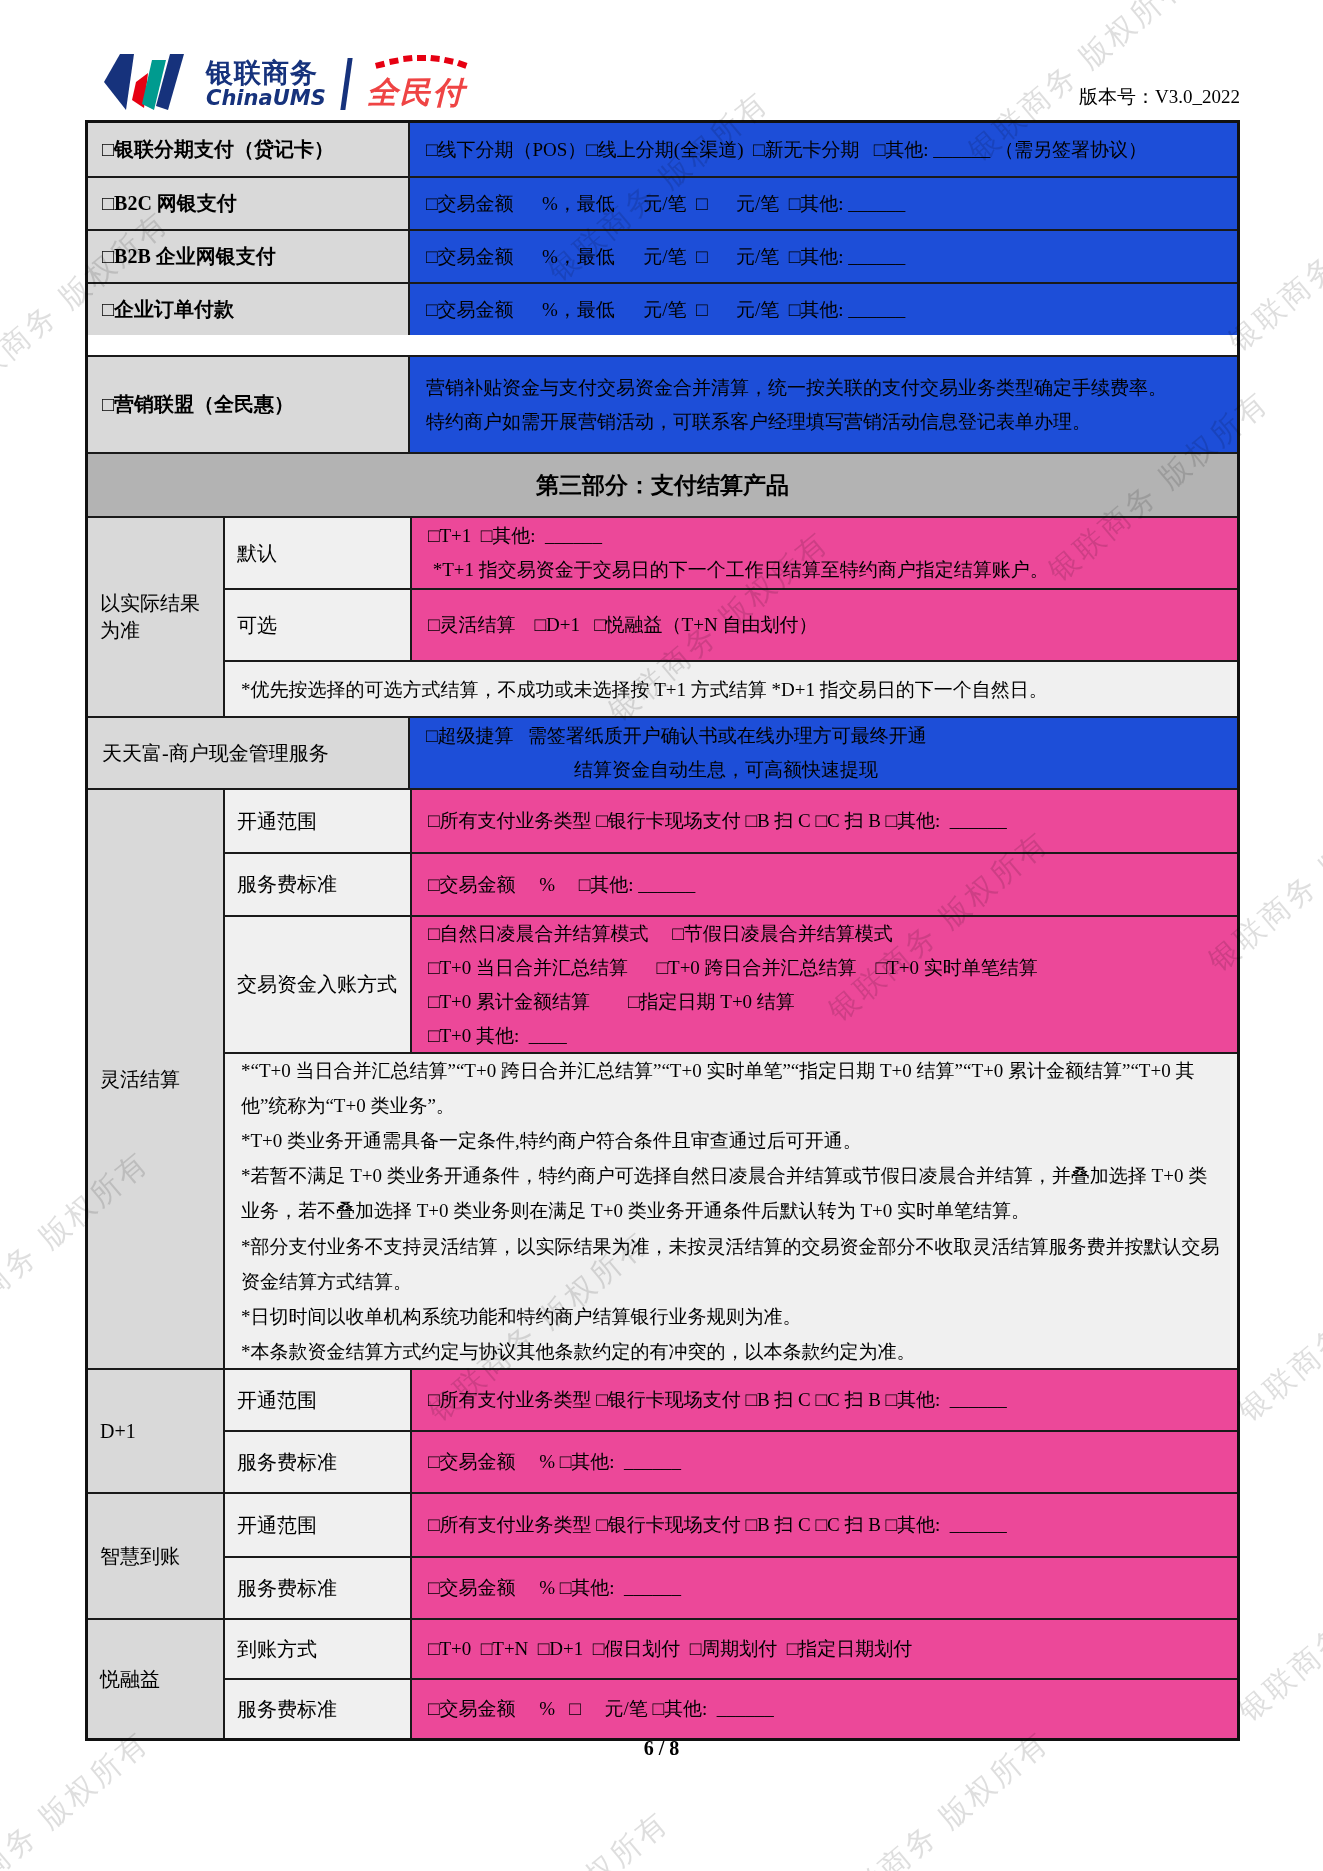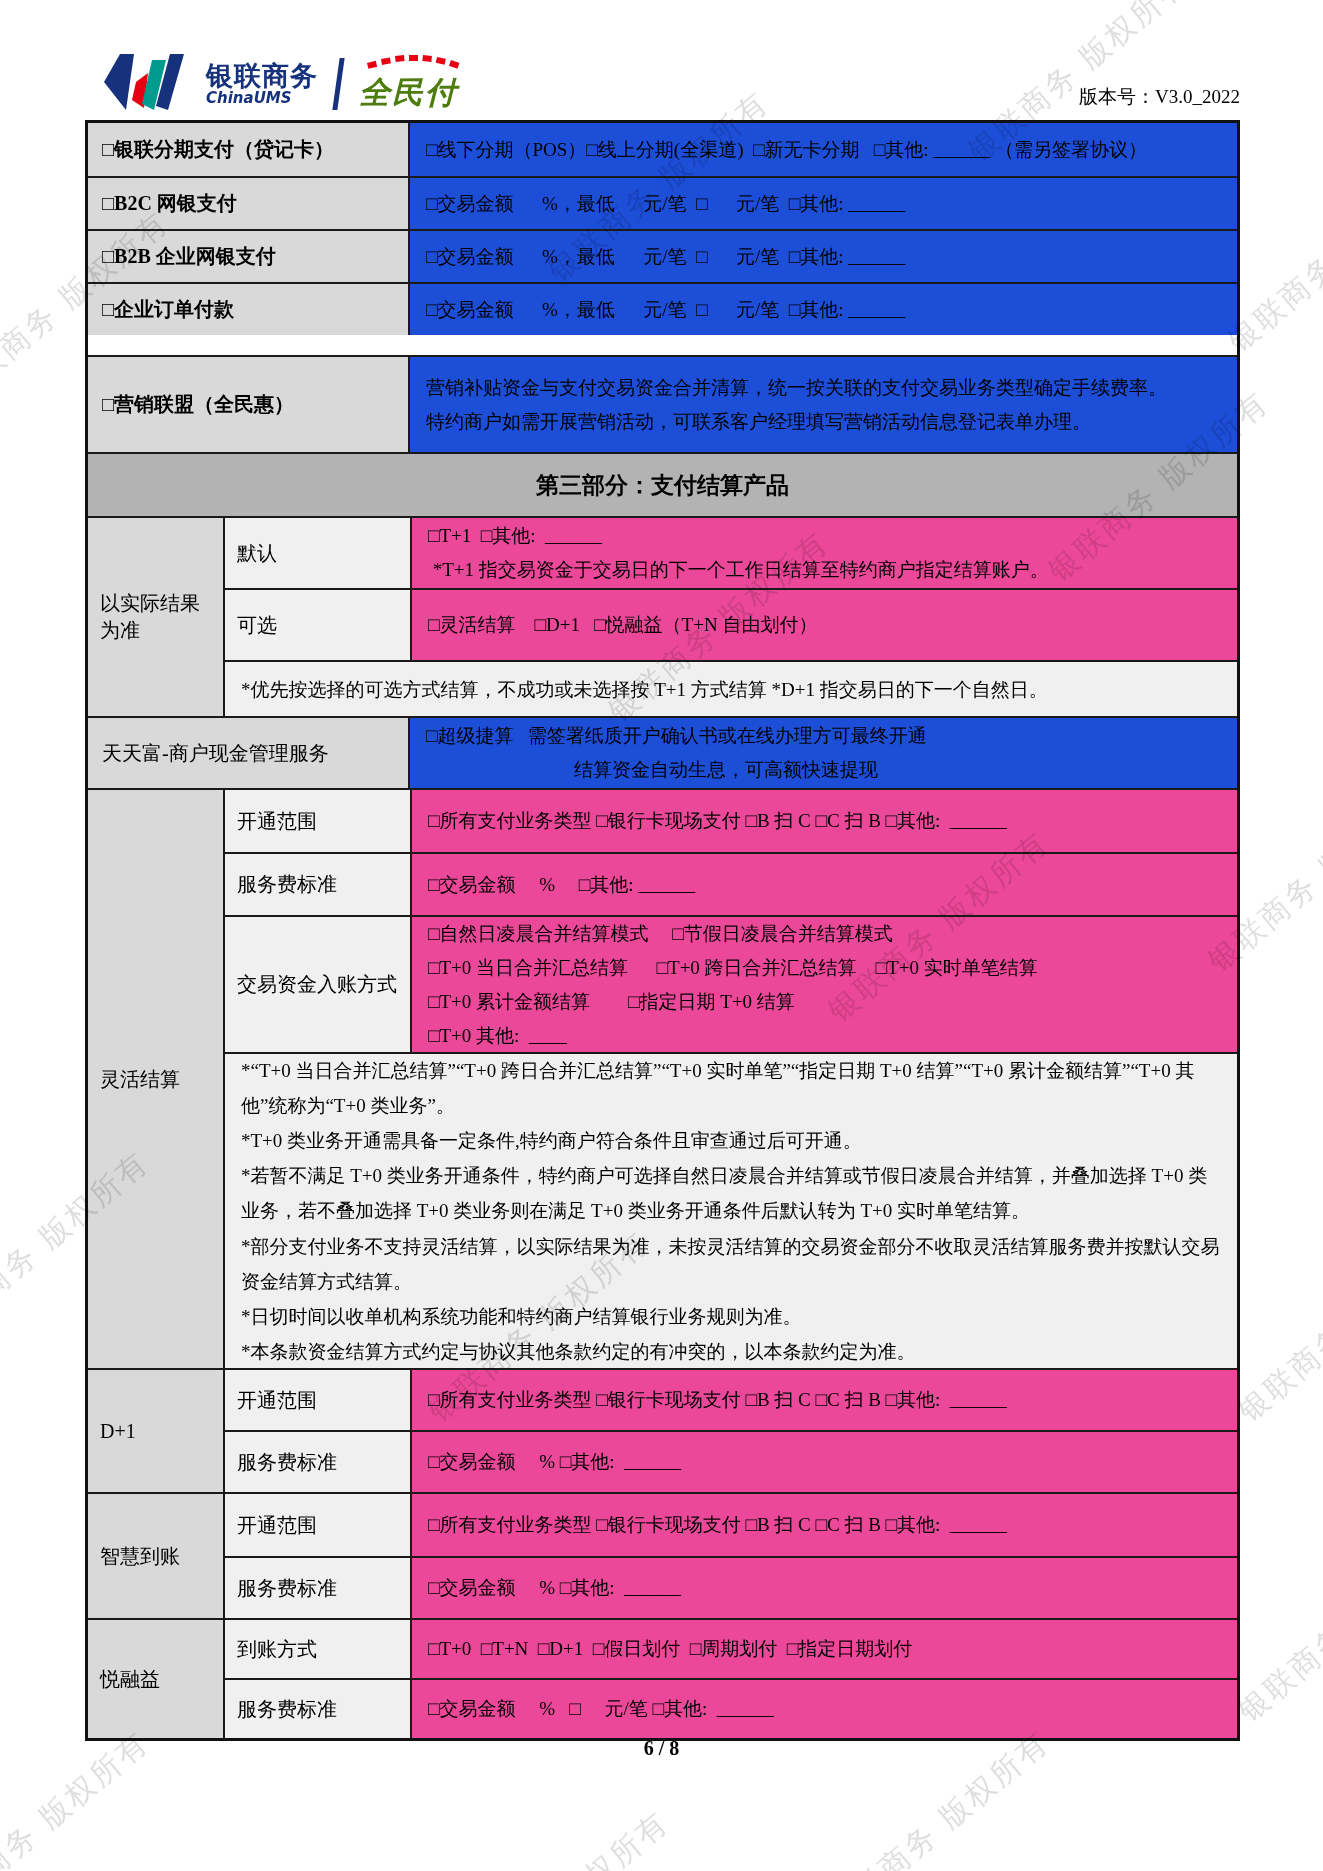--- a/index.html
+++ b/index.html
@@ -13,24 +13,24 @@
     position:absolute;white-space:nowrap;
     font-family:"DejaVu Sans",sans-serif;
     font-size:30px;letter-spacing:3px;color:rgba(0,0,0,0.13);
     transform:rotate(-40deg);transform-origin:left top;
     pointer-events:none;z-index:5;
   }
   
   .hdr{position:absolute;left:100px;top:52px;display:flex;align-items:center;gap:14px;z-index:2;}
   .brandtxt{display:flex;flex-direction:column;line-height:1;}
   .brand-cn{font-family:"DejaVu Sans",sans-serif;font-weight:bold;font-size:27px;color:#16327c;letter-spacing:1px;}
-  .brand-en{font-family:"DejaVu Sans",sans-serif;font-style:italic;font-weight:bold;font-size:15px;color:#16327c;margin-top:2px;}
+  .brand-en{font-family:"DejaVu Sans",sans-serif;font-style:italic;font-weight:bold;font-size:21px;color:#16327c;margin-top:2px;}
   .logo-divider{width:5px;height:52px;background:#16327c;transform:skewX(-8deg);margin:0 4px;}
   .product-wrap{display:flex;flex-direction:column;align-items:flex-start;}
-  .product-name{font-family:"DejaVu Sans",sans-serif;font-weight:bold;font-style:italic;font-size:31px;color:#4d7c0f;letter-spacing:2px;}
+  .product-name{font-family:"DejaVu Sans",sans-serif;font-weight:bold;font-style:italic;font-size:31px;color:#ef4444;letter-spacing:2px;}
   .version{
     position:absolute;top:84px;left:940px;width:300px;text-align:right;
     font-size:19px;z-index:2;
   }
   
   .tbl{
     position:absolute;left:85px;top:120px;width:1155px;
     border:3px solid #111;box-sizing:border-box;z-index:2;background:#fff;
     font-size:19px;
   }

